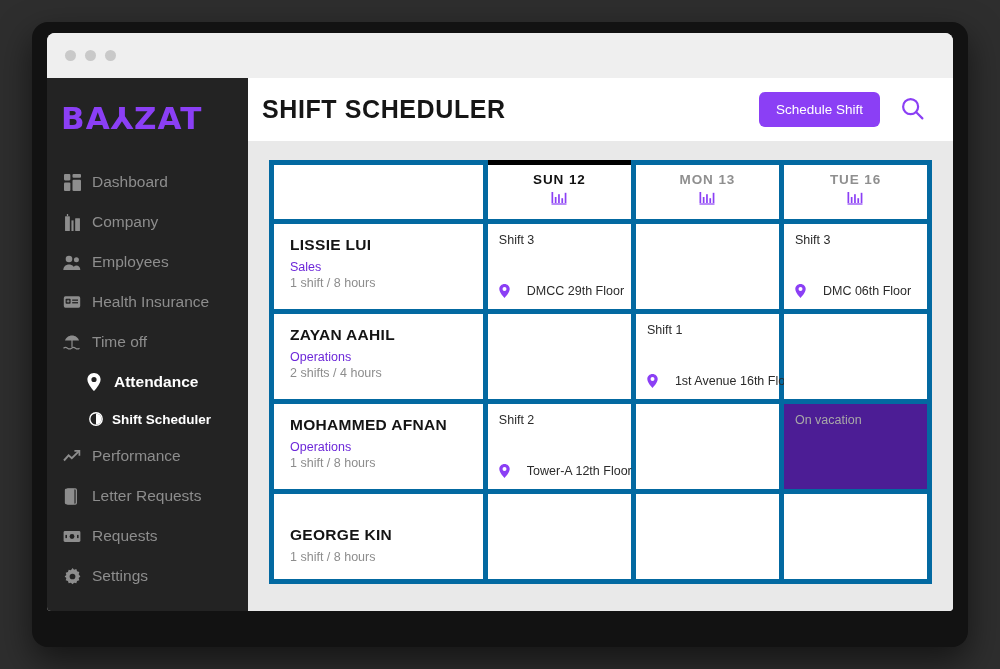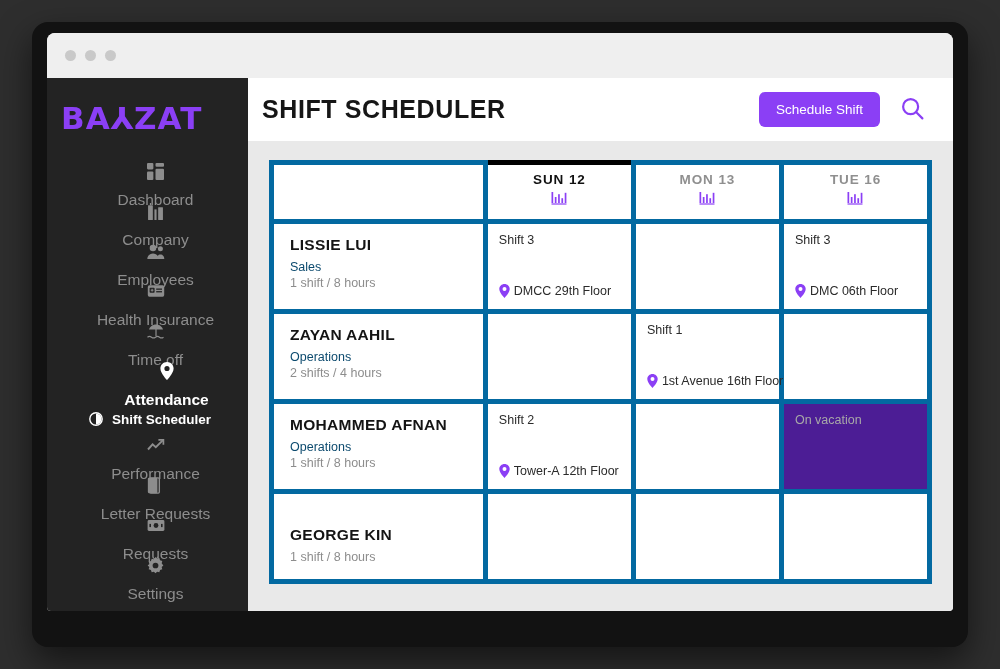--- a/index.html
+++ b/index.html
@@ -74,21 +74,20 @@
 
   .nav-item {
     display: flex;
     align-items: center;
     gap: 11px;
     height: 40px;
     padding-left: 16px;
     color: #8d8d8d;
     font-size: 15.5px;
     cursor: pointer;
-    flex-direction: column;
   }
   .nav-item.active { color: #ffffff; font-weight: 700; margin-left: 22px; }
   .nav-item .ico {
     width: 18px; height: 18px;
     display: inline-flex; align-items: center; justify-content: center;
     flex: 0 0 18px;
   }
   .nav-item .ico svg { display: block; }
   .nav-sub {
     display: flex; align-items: center; gap: 9px;
@@ -181,31 +180,31 @@
     padding: 12px 0 12px 16px;
     height: 90px;
   }
   .emp-name {
     font-size: 15.5px;
     font-weight: 700;
     letter-spacing: 0.3px;
     color: #141414;
     margin-bottom: 6px;
   }
-  .emp-dept { font-size: 12.5px; color: #0c4a6e; margin-bottom: 2px; }
+  .emp-dept { font-size: 12.5px; color: #6d28d9; margin-bottom: 2px; }
   .emp-hours { font-size: 12.5px; color: #8d8d8d; }
   .emp-cell.centered { display: table-cell; }
   .emp-cell.centered .emp-name { margin-top: 20px; }
 
   td.shift-cell { padding: 9px 16px 9px 11px; position: relative; }
   .shift-label { font-size: 12.5px; color: #2b2b2b; }
   .loc {
     position: absolute;
     left: 11px; bottom: 11px;
-    display: flex; align-items: center; gap: 4px;
+    display: flex; align-items: center; gap: 17px;
     font-size: 12.5px; color: #2b2b2b;
     white-space: nowrap;
   }
   .loc .pin { flex: 0 0 11px; line-height: 0; }
   td.vacation { background: #4c1d95; }
   .vac-text { font-size: 12.5px; color: #a8a8a8; }
   td.empty-cell { background: #ffffff; }
 </style>
 </head>
 <body>

